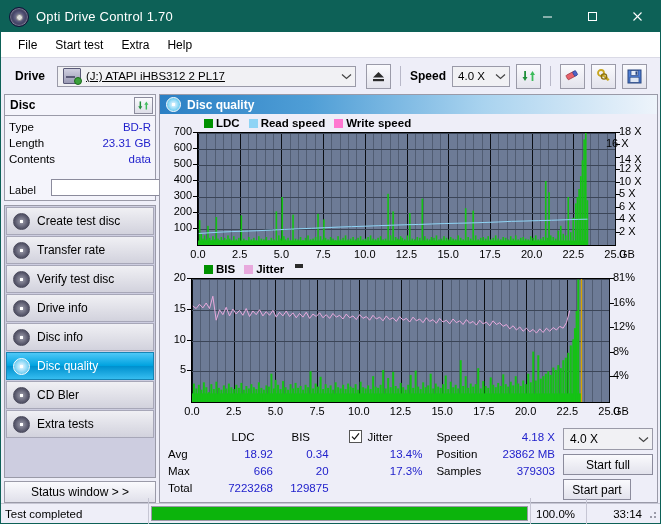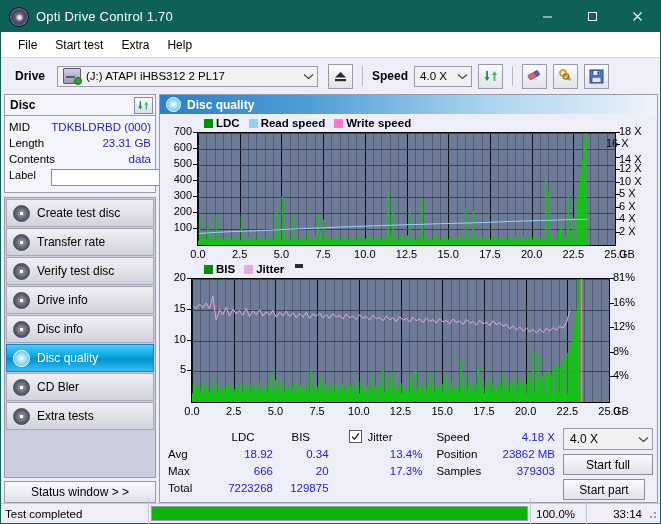--- a/index.html
+++ b/index.html
@@ -55,21 +55,21 @@
   }
   .lbl-bold{font-weight:bold;font-size:12px;}
   .combo{
     height:21px;background:#f1f1f4;border:1px solid #9a9aa8;
     display:flex;align-items:center;box-sizing:border-box;
     font-size:11.5px;padding-left:3px;position:relative;
   }
   .combo .chev{
     margin-left:auto;width:18px;text-align:center;color:#333;font-size:10px;
   }
-  #drive-combo{width:261px;}
+  #drive-combo{width:299px;text-decoration:underline;}
   #speed-combo{width:58px;padding-left:5px;}
   #speed-combo2{width:90px;height:22px;padding-left:6px;font-size:12px;}
   .drive-icon{
     width:16px;height:14px;margin:0 5px 0 2px;flex:0 0 auto;position:relative;
     background:linear-gradient(#cfcfe0,#9a9ab4);
     border:1px solid #5a5a78;border-radius:1px;
   }
   .drive-icon::before{
     content:"";position:absolute;left:2px;top:7px;width:9px;height:2px;background:#5a5a78;
   }
@@ -95,21 +95,21 @@
   }
   .disc-head .t{font-weight:bold;font-size:12px;}
   .sm-btn{
     width:19px;height:17px;border:1px solid #8b8b9c;background:linear-gradient(#fafafd,#dedee8);
     display:flex;align-items:center;justify-content:center;box-sizing:border-box;
   }
   .disc-rows{padding:3px 4px 4px 4px;}
   .disc-row{display:flex;align-items:center;height:16px;font-size:11.5px;}
   .disc-row .k{flex:0 0 auto;}
   .disc-row .v{margin-left:auto;color:#2222cc;}
-  .label-row{display:flex;align-items:flex-start;margin-top:2px;gap:15px;}
+  .label-row{display:flex;align-items:flex-end;margin-top:10px;gap:15px;}
   .label-input{
     flex:1 1 auto;height:17px;background:#fff;border:1px solid #8b8b9c;box-sizing:border-box;
   }
   .cd-btn{
     width:21px;height:19px;border:1px solid #8b8b9c;background:linear-gradient(#fafafd,#dedee8);
     display:flex;align-items:center;justify-content:center;box-sizing:border-box;
   }
   .cd-glyph{
     width:13px;height:13px;border-radius:50%;
     background:radial-gradient(circle,#f7f7d0 0%,#f7f7d0 18%,#c9c96a 22%,#dede8e 55%,#b5b54f 100%);
@@ -303,22 +303,22 @@
             <svg width="13" height="13" viewBox="0 0 16 16">
               <polygon points="4,13 1.5,9 6.5,9" fill="#1f8f3a"></polygon>
               <rect x="3.2" y="3" width="1.8" height="6.5" fill="#1f8f3a"></rect>
               <polygon points="11.5,3 9,7 14,7" fill="#3dbb5a"></polygon>
               <rect x="10.6" y="6.5" width="1.8" height="6.5" fill="#3dbb5a"></rect>
             </svg>
           </div>
         </div>
         <div class="disc-rows">
           <div class="disc-row">
-            <span class="k">MID</span>
-            <span class="v">TDKBLDRBD (000)</span>
+            <span class="k">Type</span>
+            <span class="v">BD-R</span>
           </div>
           <div class="disc-row">
             <span class="k">Length</span>
             <span class="v">23.31 GB</span>
           </div>
           <div class="disc-row">
             <span class="k">Contents</span>
             <span class="v">data</span>
           </div>
           <div class="label-row">
@@ -1023,21 +1023,21 @@
         <div style="margin-left:8px;display:flex;flex-direction:column;gap:4px;">
           <div class="combo" id="speed-combo2">
             <span>4.0 X</span>
             <span class="chev">
               <svg width="11" height="7" viewBox="0 0 11 7">
                   <polyline points="1,1.5 5.5,5.5 10,1.5" fill="none" stroke="#444" stroke-width="1.2"></polyline>
                 </svg>
             </span>
           </div>
           <div class="btn" style="width:90px;height:21px;">Start full</div>
-          <div class="btn" style="width:82px;height:21px;">Start part</div>
+          <div class="btn" style="width:68px;height:21px;">Start part</div>
         </div>
       </div>
     </div>
   </div>
 
   <div class="statusbar">
     <div class="sb-cell" style="width:148px;padding-left:4px;border-right:1px solid #c6c6d4;">Test completed</div>
     <div class="progress-outer">
       <div class="progress-fill" id="progress-fill" style="width: 100%;"></div>
     </div>

